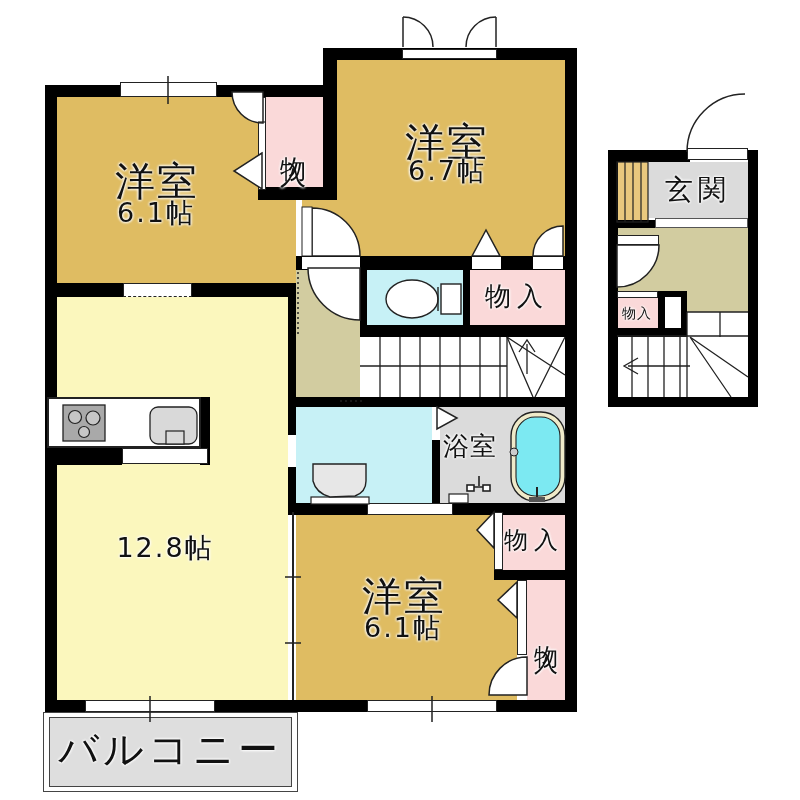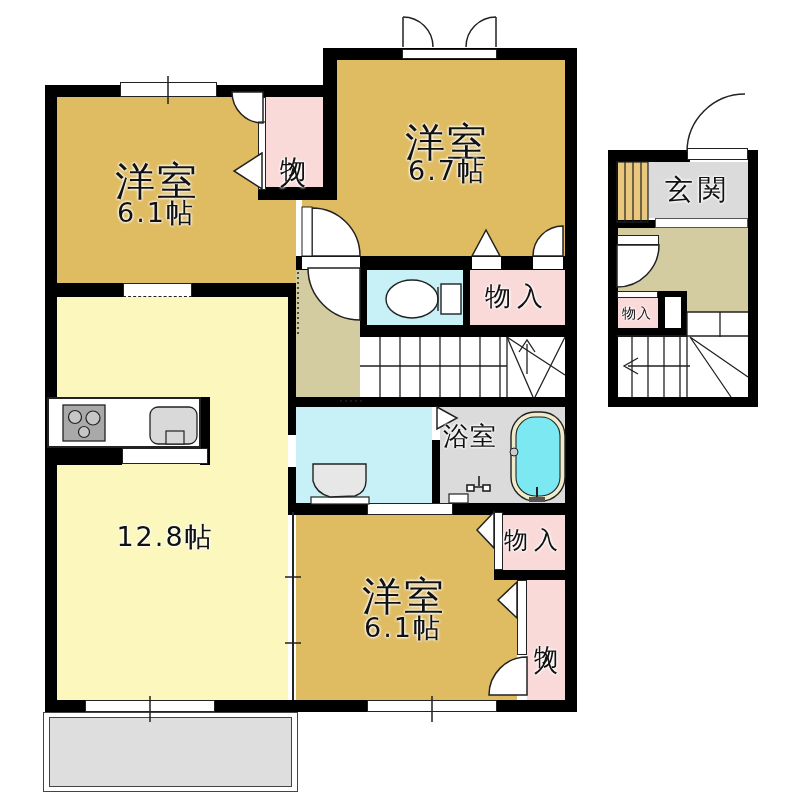--- a/index.html
+++ b/index.html
@@ -192,32 +192,33 @@
       <path d="M625,162 V222 M633,162 V222 M641,162 V222"></path>
     </g>
   </svg>
 
   <div class="label rname" style="left:157px;top:181px;">洋室</div>
   <div class="label rsize" style="left:156px;top:213px;">6.1帖</div>
 
   <div class="label rname" style="left:447px;top:142px;">洋室</div>
   <div class="label rsize" style="left:447px;top:171px;">6.7帖</div>
 
-  <div class="label rsize" style="left:165px;top:537px;">12.8帖</div>
-
-  <div class="label sub" style="left:470px;top:436px;letter-spacing:1px;">浴室</div>
+  <div class="label rsize" style="left:165px;top:548px;">12.8帖</div>
+
+  <div class="label sub" style="left:470px;top:446px;letter-spacing:1px;">浴室</div>
 
   <div class="label rname" style="left:404px;top:596px;">洋室</div>
   <div class="label rsize" style="left:403px;top:628px;">6.1帖</div>
 
   <div class="label closet vtext" style="left:294px;top:140px;font-size:26px;">物入</div>
   <div class="label closet" style="left:517px;top:296px;font-size:26px;">物入</div>
   <div class="label closet" style="left:534px;top:540px;">物入</div>
   <div class="label closet vtext" style="left:546px;top:630px;">物入</div>
   <div class="label closet-sm" style="left:637px;top:314px;">物入</div>
 
   <div class="label rname" style="left:698px;top:190px;font-size:28px;letter-spacing:5px;">玄関</div>
 
   <div class="balcony-out" style="left:43px;top:712px;width:253px;height:78px;">
     <div class="balcony-in"></div>
   </div>
+  <div class="label rname" style="left:170px;top:749px;letter-spacing:4px;">バルコニー</div>
 
 </div>
 
 </body></html>

